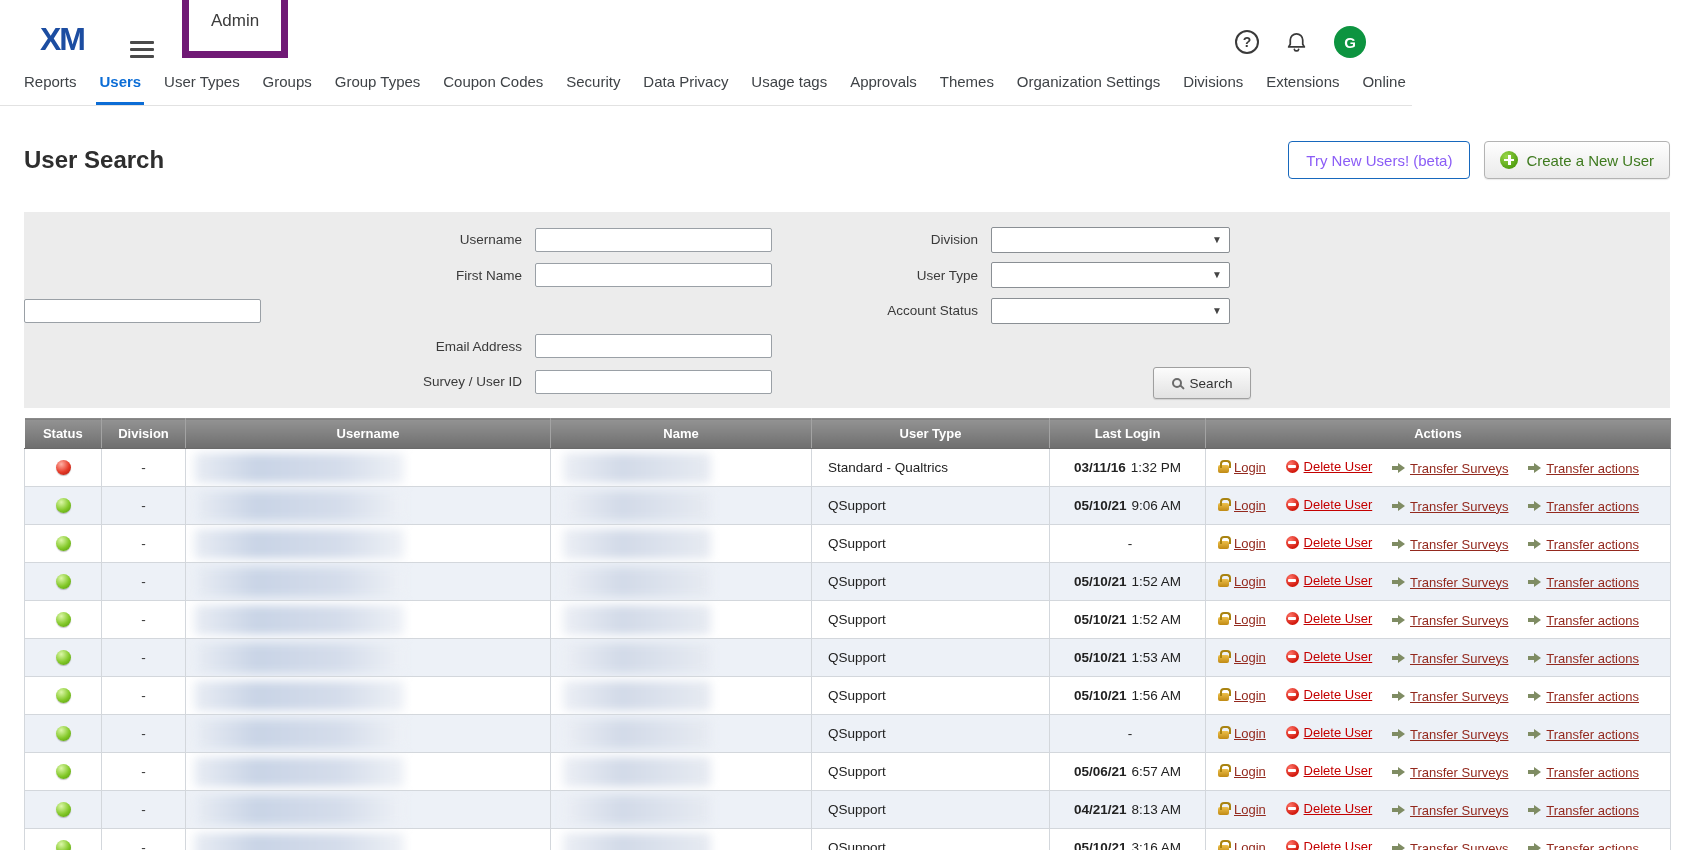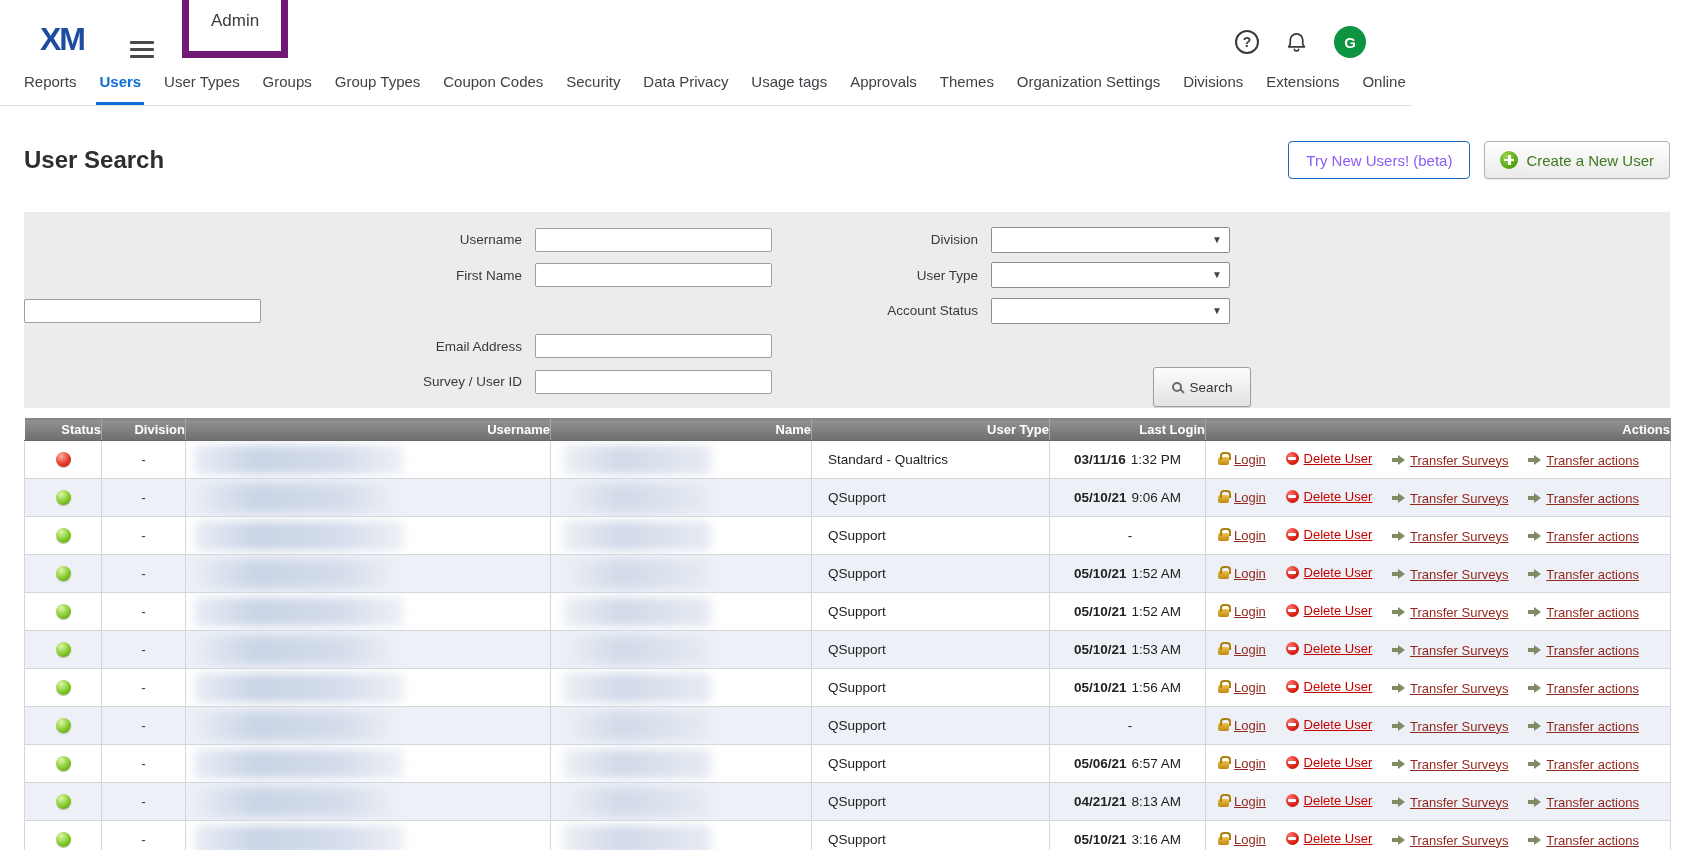--- a/index.html
+++ b/index.html
@@ -46,32 +46,32 @@
   .form-left{position:absolute;top:10px;left:0}
   .form-right{position:absolute;top:10px;left:770px}
   .f-row{display:flex;align-items:center;height:35.5px}
   .form-left .f-row label{width:511px;text-align:right;padding-right:13px;font-size:13.5px;color:#3a3a3a}
   .form-right .f-row label{width:197px;text-align:right;padding-right:13px;font-size:13.5px;color:#3a3a3a}
   .f-row input{width:237px;height:24px;border:1px solid #9aa0a6;border-radius:2px;background:#fff;
     padding:0 6px;font-size:13px;color:#222}
   .select{width:239px;height:26px;border:1px solid #8a8f94;border-radius:2px;background:#fff;
     position:relative;cursor:pointer}
   .select .caret{position:absolute;right:7px;top:6px;font-size:10px;color:#444}
-  .search-btn{position:absolute;left:1129px;top:155px;width:98px;height:40px;border:1px solid #9f9f9f;
+  .search-btn{position:absolute;left:1129px;top:155px;width:98px;height:32px;border:1px solid #9f9f9f;
     border-radius:3px;background:linear-gradient(#fcfcfc,#e2e2e2);display:flex;align-items:center;
     justify-content:center;gap:8px;font-size:13.5px;color:#333;cursor:pointer;box-shadow:0 1px 1px rgba(0,0,0,.12)}
   .ic-search{width:10px;height:10px;border:2px solid #6b6b6b;border-radius:50%;position:relative}
   .ic-search::after{content:"";position:absolute;width:6px;height:2px;background:#6b6b6b;
     transform:rotate(45deg);right:-5px;bottom:-2px;border-radius:1px}
 
   
   .table-wrap{position:absolute;top:418px;left:24px;width:1646px}
   table{border-collapse:collapse;table-layout:fixed;width:1646px}
-  th{background:linear-gradient(#939393,#6e6e6e);color:#fff;font-size:13px;font-weight:bold;height:22px;
-    border-right:1px solid #a3a3a3;border-top:1px solid #8a8a8a;border-bottom:1px solid #6a6a6a;text-align:right}
+  th{background:linear-gradient(#939393,#6e6e6e);color:#fff;font-size:13px;font-weight:bold;height:30px;
+    border-right:1px solid #a3a3a3;border-top:1px solid #8a8a8a;border-bottom:1px solid #6a6a6a;text-align:center}
   th:last-child{border-right:1px solid #8a8a8a}
   td{height:38px;border:1px solid #d3d7dc;font-size:13.5px;vertical-align:middle;background:#fff;overflow:hidden;white-space:nowrap}
   tbody tr:nth-child(even) td{background:#edf1f7}
   td.c{text-align:center}
   td.ut{padding-left:16px;color:#222}
   .ll b{font-weight:bold;color:#222}
   .ll .lt{margin-left:5px;color:#222}
   .orb{display:inline-block;width:15px;height:15px;border-radius:50%;vertical-align:middle}
   .orb.green{background:radial-gradient(circle at 35% 28%, #dcf7a8, #84c92a 55%, #4c9404);box-shadow:0 1px 1px rgba(0,0,0,.25)}
   .orb.red{background:radial-gradient(circle at 35% 28%, #ffb0a4, #e63a28 55%, #a3150a);box-shadow:0 1px 1px rgba(0,0,0,.25)}

